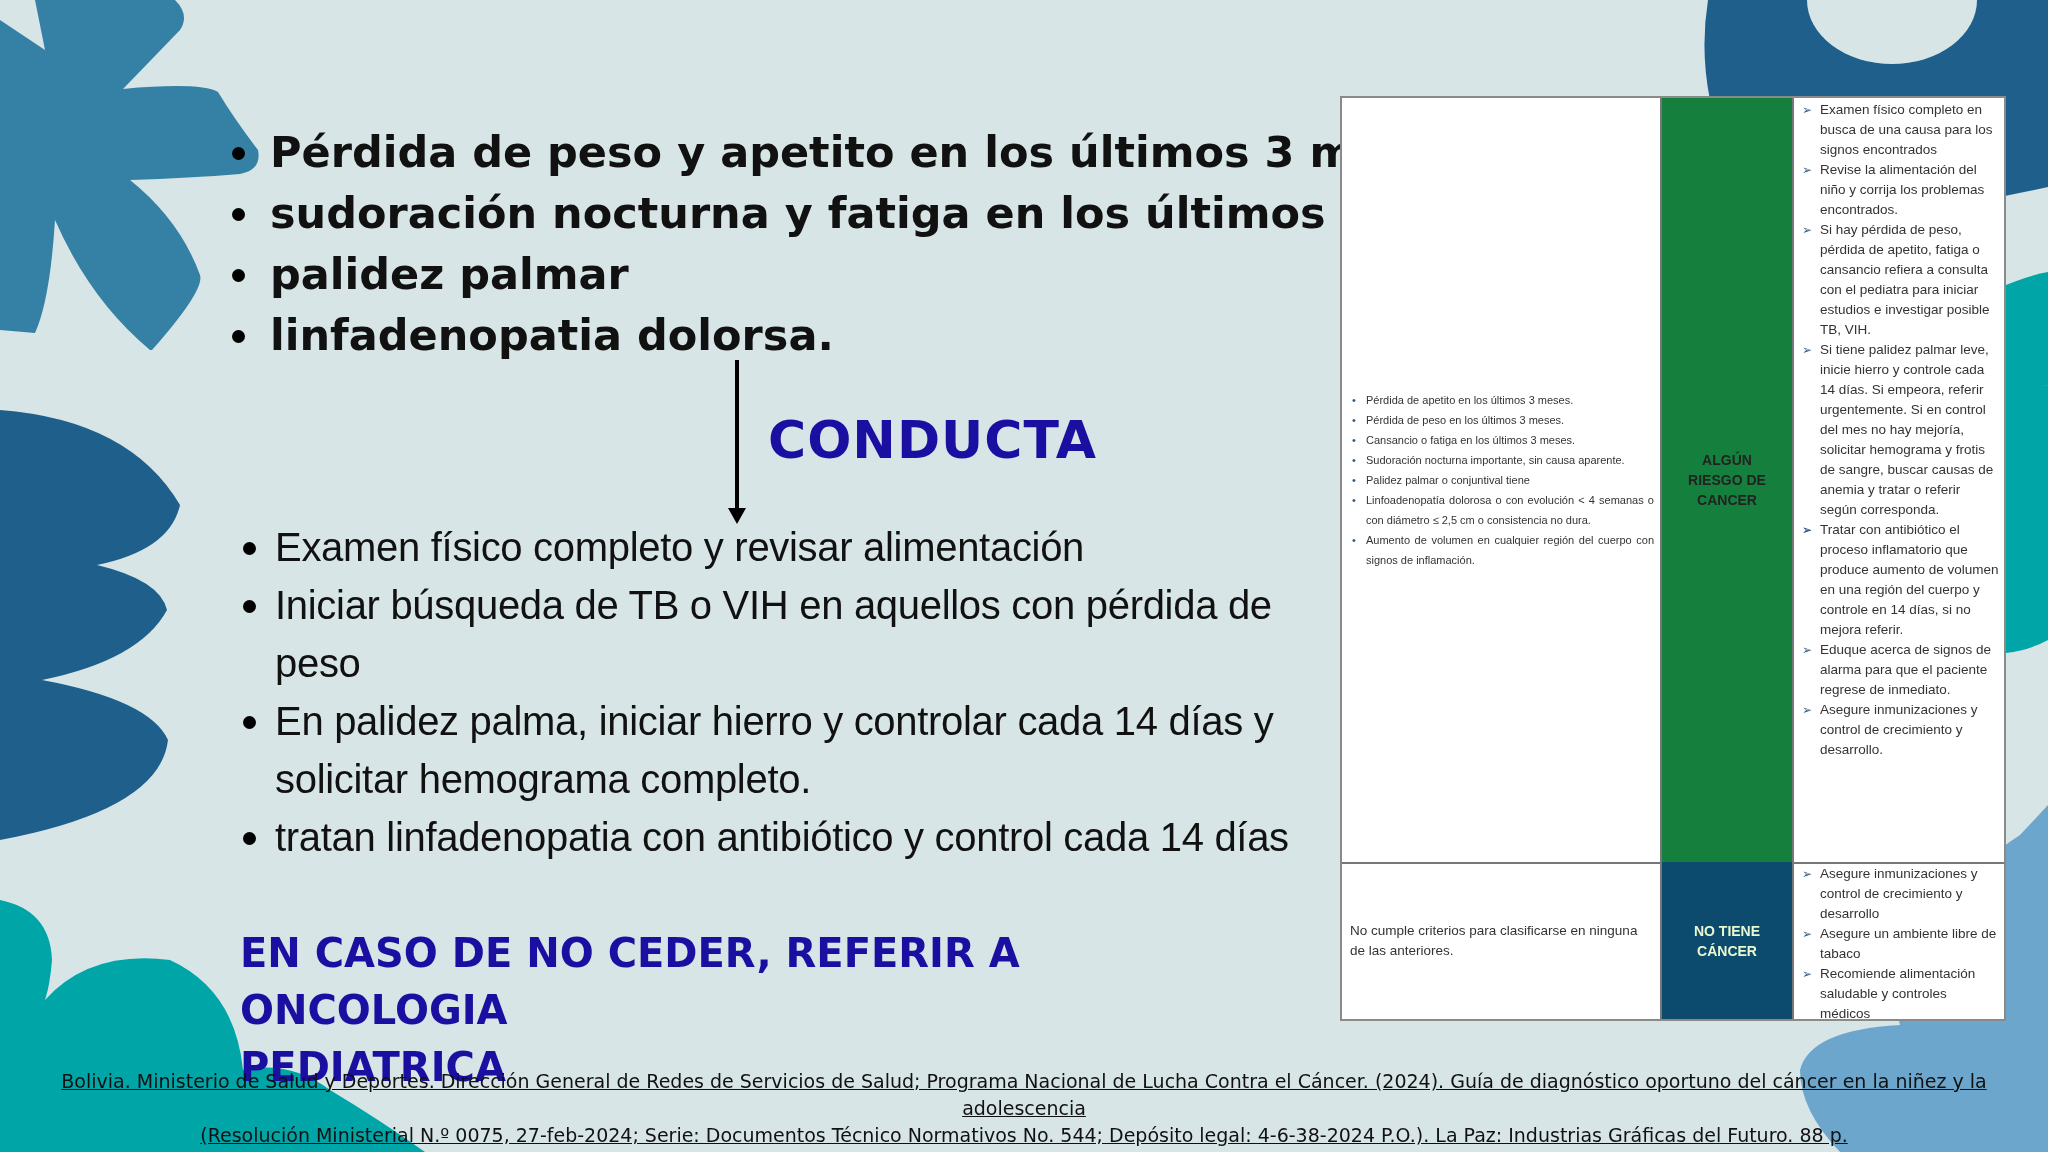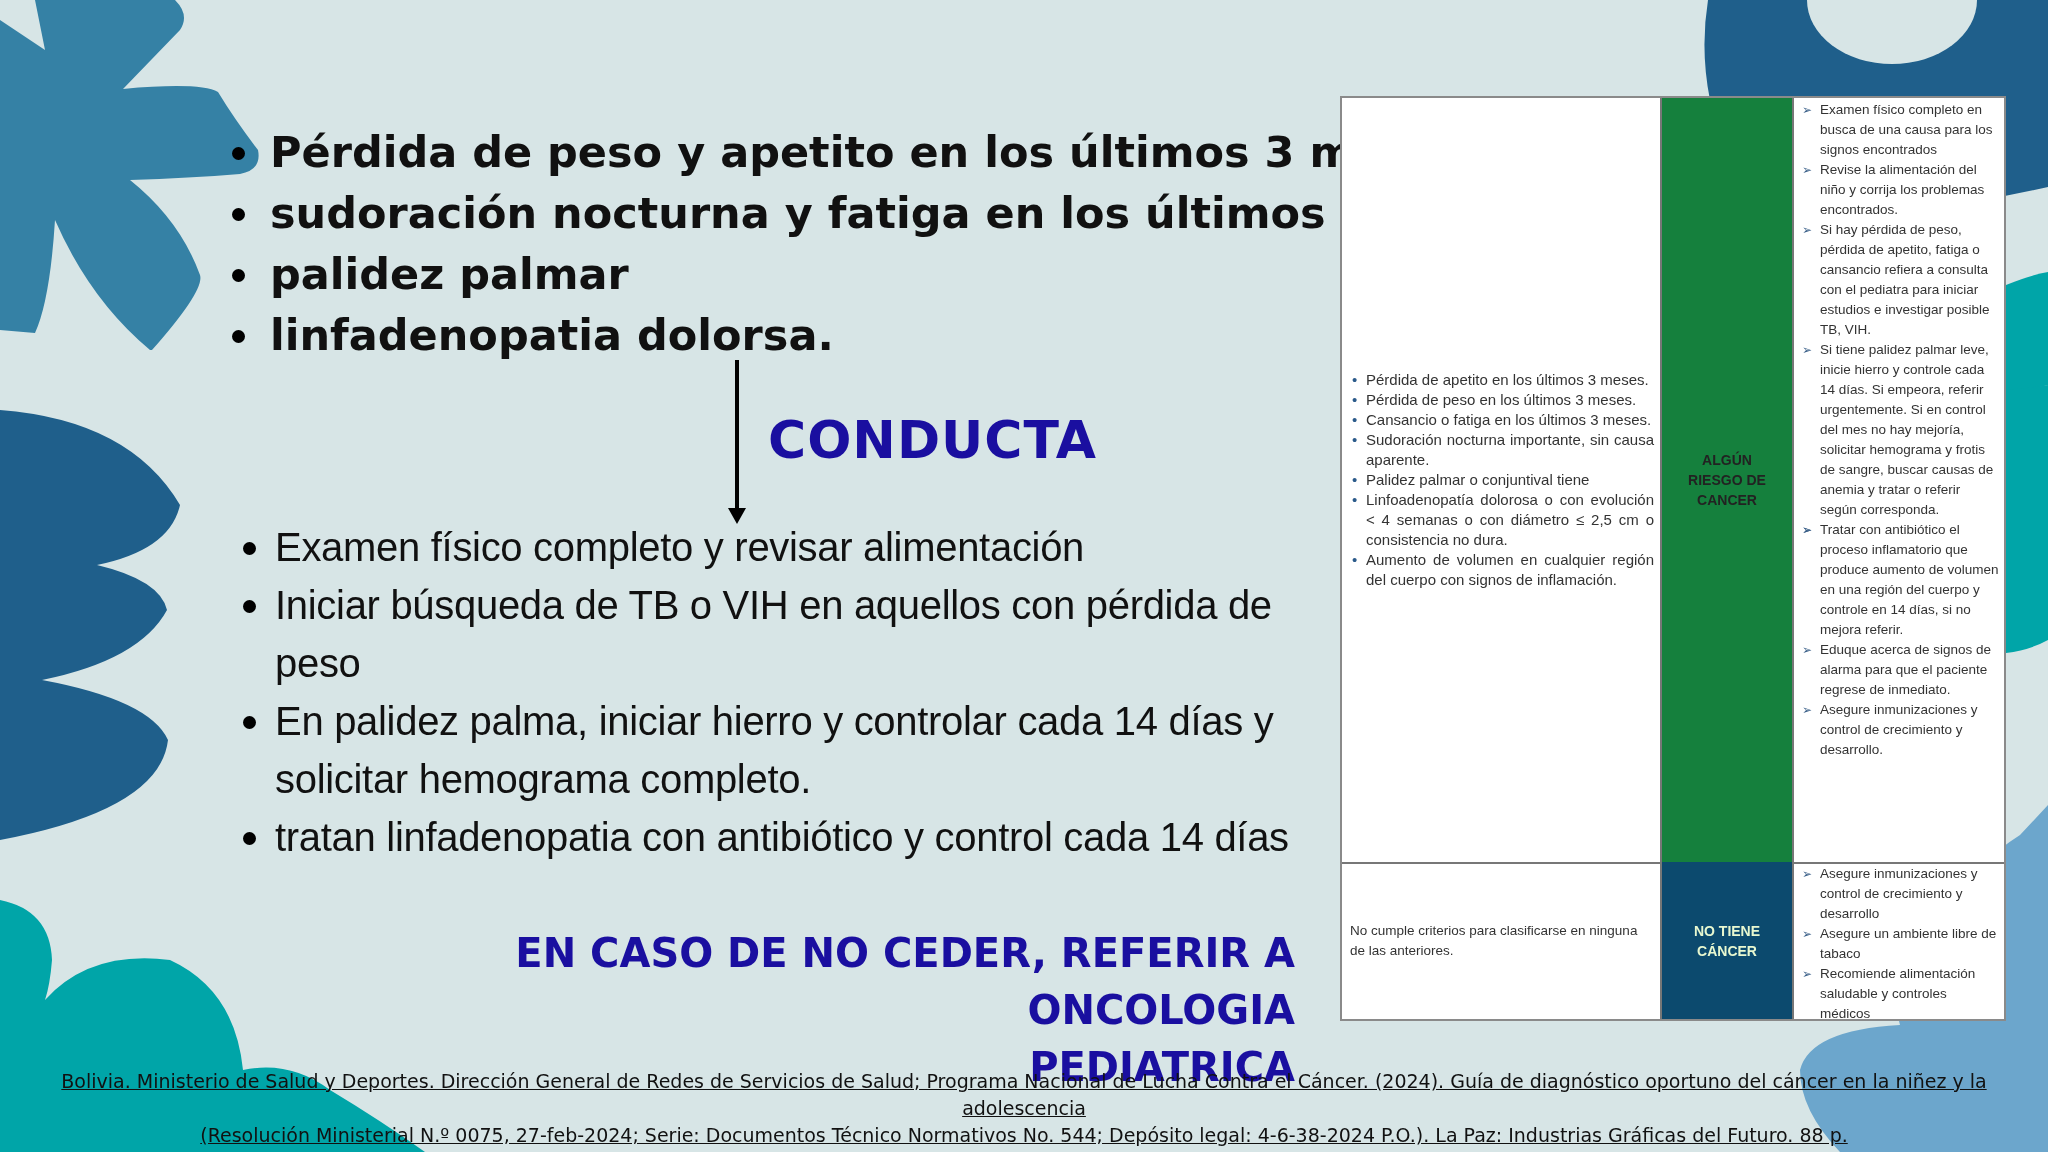--- a/index.html
+++ b/index.html
@@ -10,34 +10,34 @@
   .bullet { position:absolute; width:13px; height:13px; border-radius:50%; background:#000; }
   .top-list { left:232px; top:122px; font-size:43px; line-height:61px; }
   .top-list li .bullet { left:0; top:25px; }
   .top-list li .txt { margin-left:38px; display:block; white-space:nowrap;font-weight:bold; }
   .bot-list { left:243px; top:518px; width:1090px; font-size:40px; line-height:58px; font-family:Liberation Sans, sans-serif; }
   .bot-list li .bullet { left:0; top:24px; }
   .bot-list li .txt { margin-left:32px; display:block; letter-spacing:-0.3px; }
   .arrow-line { position:absolute; left:735px; top:360px; width:4px; height:152px; background:#000; }
   .arrow-head { position:absolute; left:728px; top:508px; width:0; height:0; border-left:9px solid transparent; border-right:9px solid transparent; border-top:16px solid #000; }
   .conducta { position:absolute; left:768px; top:410px; font-size:52px; font-weight:bold; color:#1a0fa0; letter-spacing:1px; }
-  .warning { position:absolute; left:240px; top:925px; width:1055px; text-align:right; font-size:40px; line-height:57px; font-weight:bold; color:#1a0fa0; }
+  .warning { position:absolute; left:240px; top:925px; width:1055px; text-align:left; font-size:40px; line-height:57px; font-weight:bold; color:#1a0fa0; }
   .citation { position:absolute; left:0; top:1068px; width:2048px; text-align:center; font-size:19px; line-height:27px; color:#111;text-decoration:underline; }
   
   .tbl { position:absolute; left:1340px; top:96px; width:666px; height:925px; background:#fff; border:2px solid #8a8a8a; box-sizing:border-box; font-family:"Liberation Sans",sans-serif; color:#333; }
   .row { position:absolute; left:0; width:100%; }
   .row1 { top:0; height:764px; border-bottom:2px solid #777; }
   .row2 { top:764px; height:157px; }
   .cell { position:absolute; top:0; height:100%; box-sizing:border-box; }
   .c1 { left:0; width:320px; border-right:2px solid #777; padding:0 6px 0 8px; display:flex; align-items:center; }
   .c2 { left:320px; width:132px; border-right:2px solid #777; display:flex; align-items:center; justify-content:center; text-align:center; font-weight:bold; font-size:14px; line-height:20px; }
   .c3 { left:452px; width:210px; padding:2px 4px 0 6px; }
   .yellow { background:#15803d; color:#222; }
   .green { background:#0c4a6e; color:#e8f8d0; }
-  .sym-list { margin:0; padding:0; list-style:none; font-size:15px; line-height:20px; }
+  .sym-list { margin:0; padding:0; list-style:none; font-size:11px; line-height:20px; }
   .sym-list li { position:relative; padding-left:16px; text-align:justify; }
   .sym-list li::before { content:"•"; position:absolute; left:2px; top:0; color:#2b5a8a; }
   .act-list { margin:0; padding:0; list-style:none; font-size:13.5px; line-height:20px; }
   .act-list li { position:relative; padding-left:20px; }
   .act-list li .chev { position:absolute; left:2px; top:0; color:#3a5f88; font-size:12px; }
   .plain { font-size:13.5px; line-height:20px; }
 </style>
 </head>
 <body>
 

